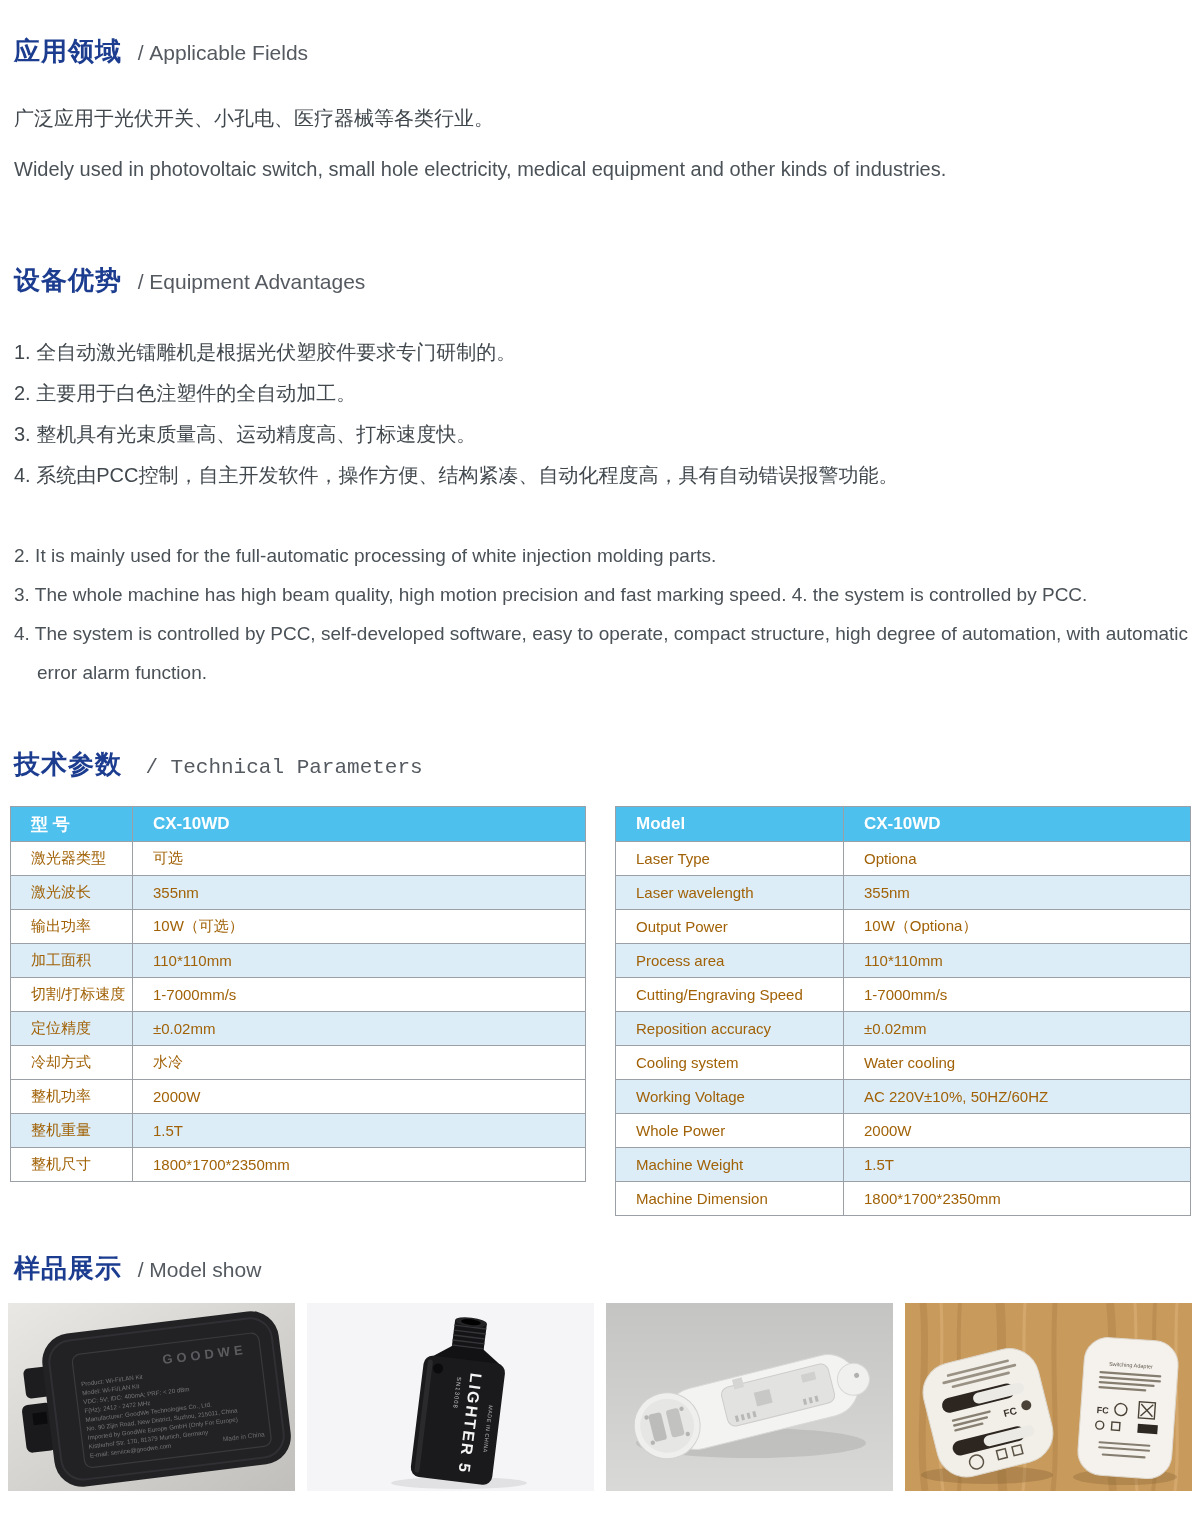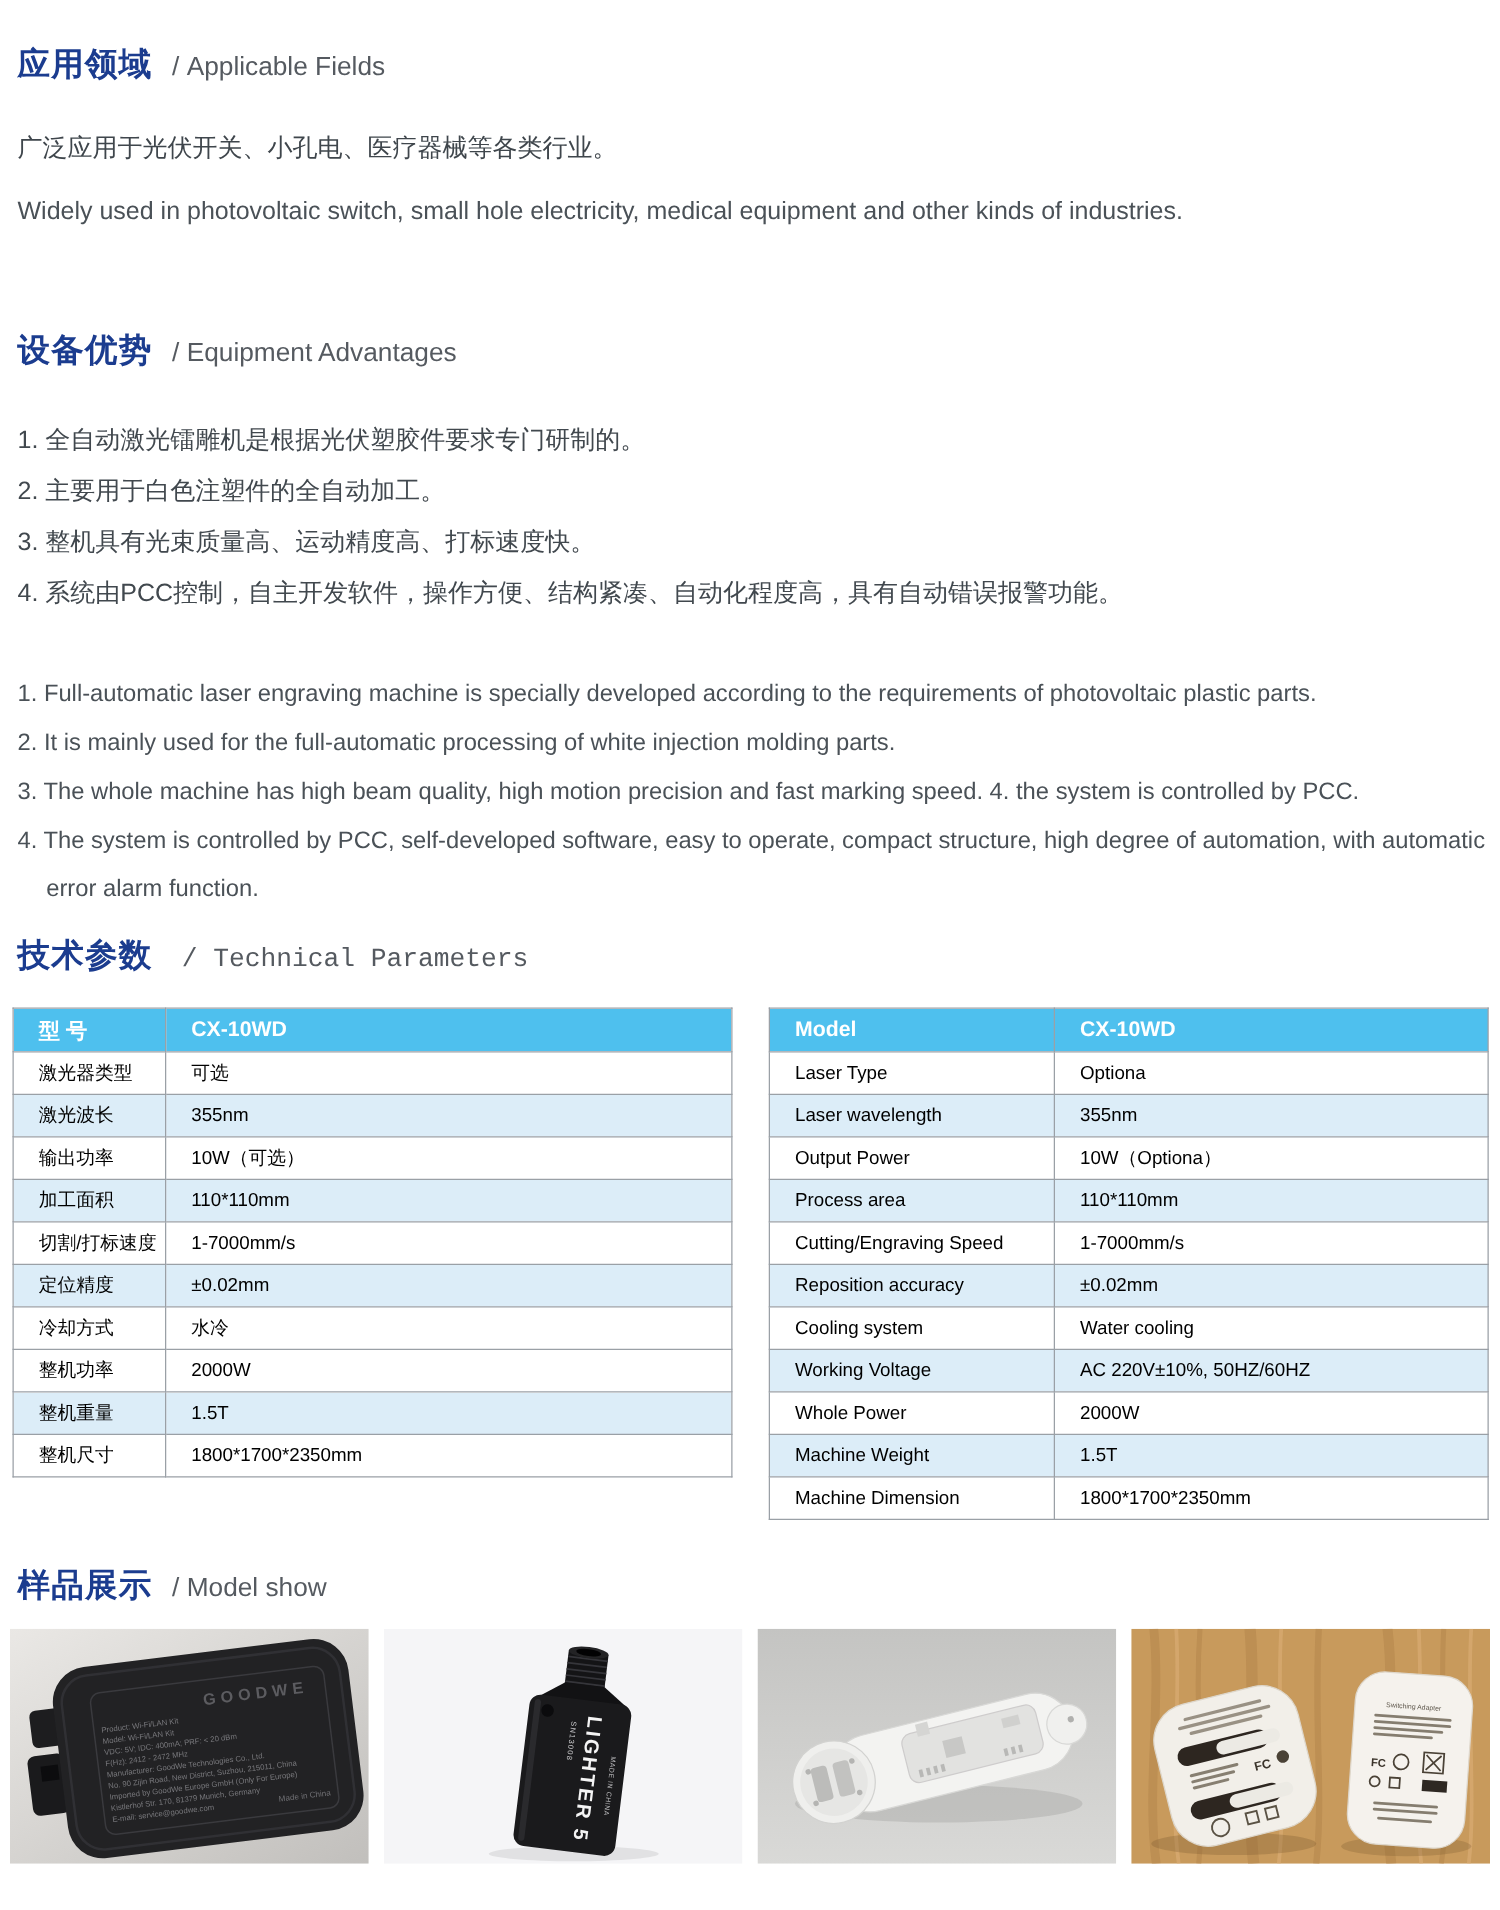--- a/index.html
+++ b/index.html
@@ -15,21 +15,21 @@
   .en-p{top:158px;font-size:20px;color:#4a5157;}
   .adv{position:absolute;left:14px;margin:0;color:#41484e;}
   .adv-zh{top:332px;font-size:20px;line-height:41px;}
   .adv-zh .item{white-space:nowrap;}
   .adv-en{top:536px;font-size:19px;line-height:39px;width:1182px;color:#4a5157;}
   .adv-en .item{padding-left:23px;text-indent:-23px;}
   .adv-en .item.nw{white-space:nowrap;}
   table.ptable{position:absolute;top:806px;width:575px;border-collapse:collapse;table-layout:fixed;padding-left:46px;}
   table.ptable td{
     border:1px solid #9aa0a6;height:33px;padding:0 6px 0 20px;
-    font-size:15px;color:#000000;background:#ffffff;vertical-align:middle;
+    font-size:15px;color:#a16207;background:#ffffff;vertical-align:middle;
     white-space:nowrap;overflow:hidden;
   }
   table.ptable tr.head td{background:#4ec0ee;color:#ffffff;font-weight:700;font-size:17px;height:34px;}
   table.ptable tr.alt td{background:#dcedf8;}
   #table-zh{left:10px;}
   #table-en{left:615px;}
   .samples{position:absolute;top:1303px;left:8px;display:flex;gap:12px;}
   .sample{width:287px;height:188px;display:block;}
   svg text{font-family:"Liberation Sans","DejaVu Sans",sans-serif;}
 </style>
@@ -49,21 +49,20 @@
     <span class="zh">设备优势</span>
     <span class="en">/ Equipment Advantages</span>
   </h2>
   <div class="adv adv-zh">
     <div class="item">1. 全自动激光镭雕机是根据光伏塑胶件要求专门研制的。</div>
     <div class="item">2. 主要用于白色注塑件的全自动加工。</div>
     <div class="item">3. 整机具有光束质量高、运动精度高、打标速度快。</div>
     <div class="item">4. 系统由PCC控制，自主开发软件，操作方便、结构紧凑、自动化程度高，具有自动错误报警功能。</div>
   </div>
   <div class="adv adv-en">
-    <div class="item nw">1. Full-automatic laser engraving machine is specially developed according to the requirements of photovoltaic plastic parts.</div>
     <div class="item nw">2. It is mainly used for the full-automatic processing of white injection molding parts.</div>
     <div class="item nw">3. The whole machine has high beam quality, high motion precision and fast marking speed. 4. the system is controlled by PCC.</div>
     <div class="item">4. The system is controlled by PCC, self-developed software, easy to operate, compact structure, high degree of automation, with automatic error alarm function.</div>
   </div>
 
   <h2 class="sec-title" style="top:747px;font-family:Liberation Mono, monospace;">
     <span class="zh">技术参数</span>
     <span class="en">/ Technical Parameters</span>
   </h2>
 

